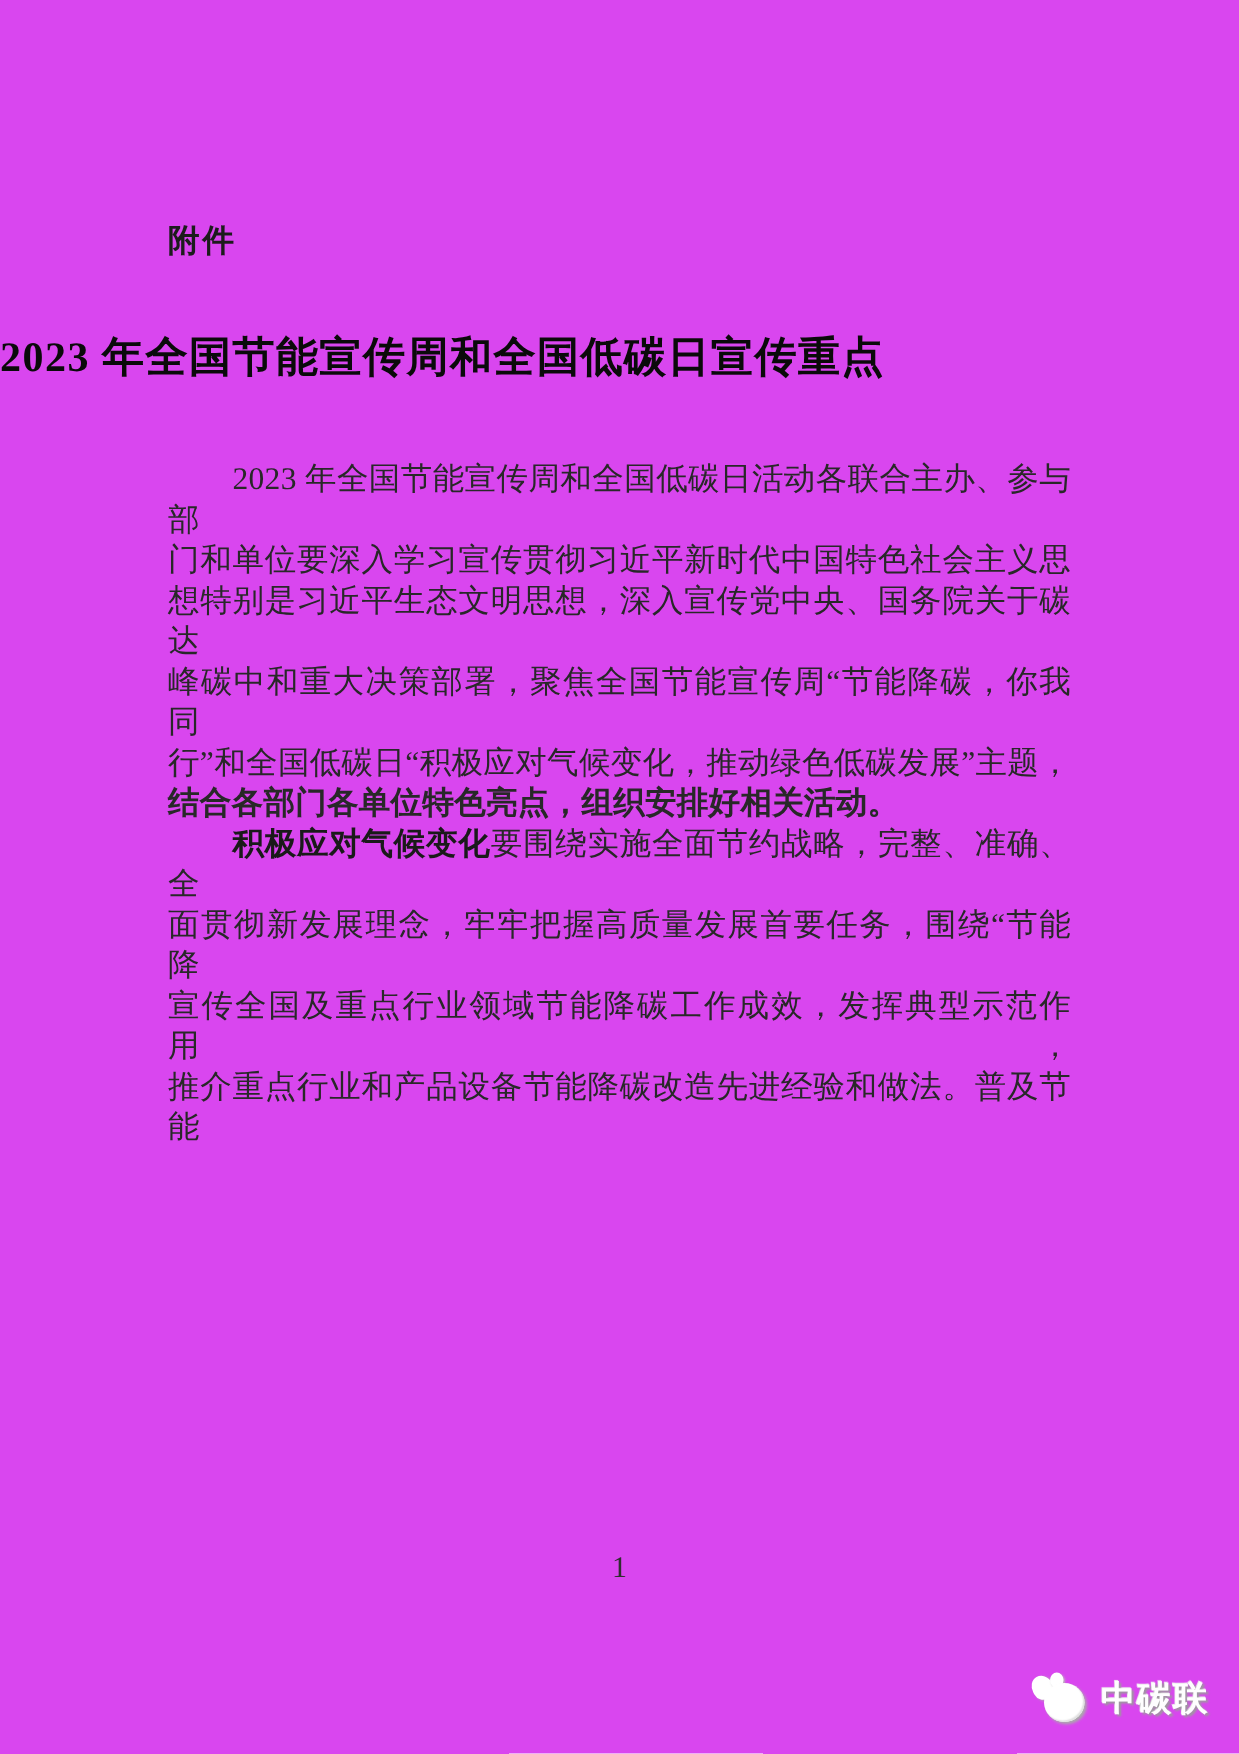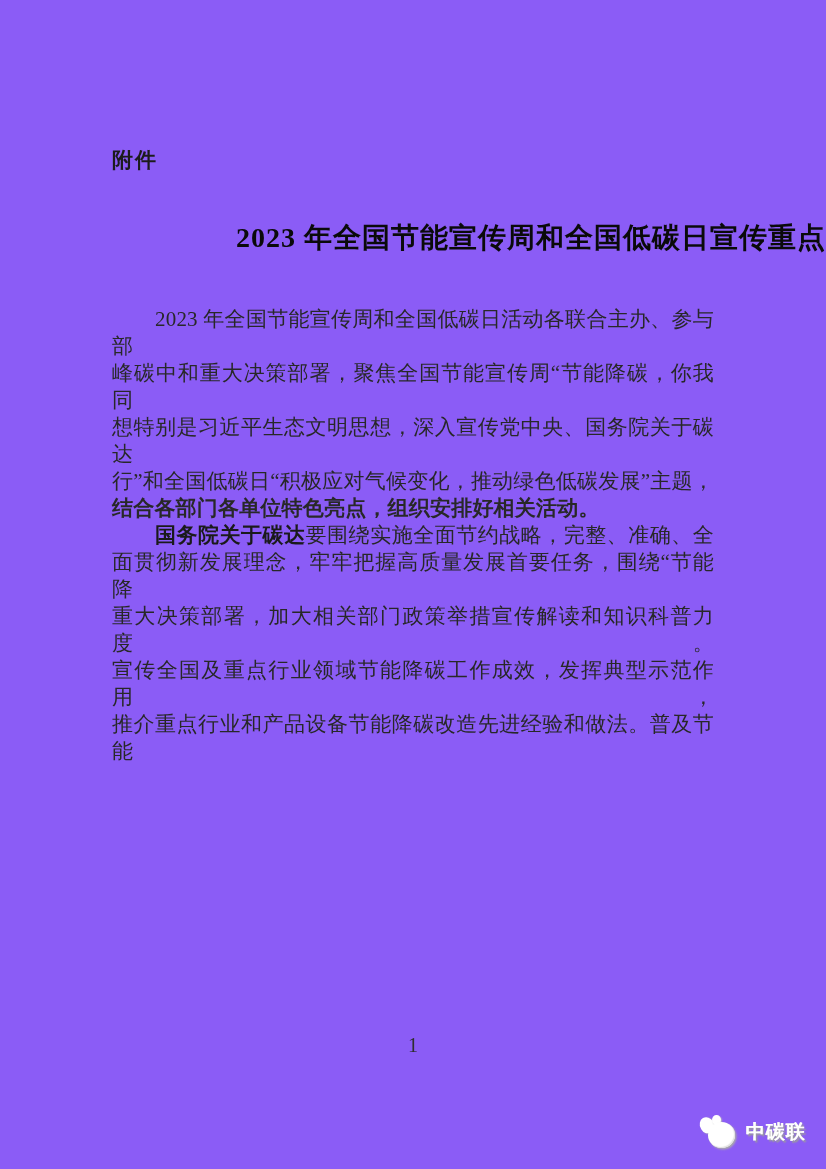--- a/index.html
+++ b/index.html
@@ -4,41 +4,41 @@
 <style>
   html, body {
     margin: 0;
     padding: 0;
     background: #ffffff;
   }
   .page {
     position: relative;
     width: 826px;
     height: 1169px;
-    background: #8b5cf6;
+    background: #d946ef;
     overflow: hidden;
     font-family: "Liberation Serif", "DejaVu Serif", serif;
   }
   .attachment-label {
     position: absolute;
     left: 112px;
     top: 146px;
     font-family: "Liberation Sans", "DejaVu Sans", sans-serif;
     font-weight: bold;
     font-size: 21px;
     letter-spacing: 2px;
     color: #1c1c1c;
   }
   .doc-title {
     position: absolute;
     top: 219px;
     left: 0;
     width: 100%;
     margin: 0;
-    text-align: right;
+    text-align: left;
     font-size: 28px;
     font-weight: bold;
     letter-spacing: 1px;
     color: #0a0a0a;
     font-family: "Liberation Serif", "DejaVu Serif", serif;
   }
   .doc-body {
     position: absolute;
     left: 112px;
     top: 306px;
@@ -114,44 +114,44 @@
     top: 0;
     width: 9px;
     height: 10px;
     border-radius: 50%;
     background: #ffffff;
     box-shadow: 1px 1px 1.5px #bcbcbc;
   }
   .wm-text {
     font-family: "Liberation Sans", "DejaVu Sans", sans-serif;
     font-weight: bold;
-    font-size: 19px;
+    font-size: 23px;
     letter-spacing: 1px;
     color: #fefefe;
     text-shadow: 1.5px 1.5px 1.5px #9c9c9c, -0.5px -0.5px 0.5px #efefef;
   }
 </style>
 </head>
 <body>
 
 <div class="page">
 
   <div class="attachment-label">附件</div>
 
   <h1 class="doc-title">2023 年全国节能宣传周和全国低碳日宣传重点</h1>
 
   <div class="doc-body">
       <div class="line first">2023 年全国节能宣传周和全国低碳日活动各联合主办、参与部</div>
+      <div class="line">门和单位要深入学习宣传贯彻习近平新时代中国特色社会主义思</div>
+      <div class="line">想特别是习近平生态文明思想，深入宣传党中央、国务院关于碳达</div>
       <div class="line">峰碳中和重大决策部署，聚焦全国节能宣传周“节能降碳，你我同</div>
-      <div class="line">想特别是习近平生态文明思想，深入宣传党中央、国务院关于碳达</div>
       <div class="line">行”和全国低碳日“积极应对气候变化，推动绿色低碳发展”主题，</div>
       <div class="line last">结合各部门各单位特色亮点，组织安排好相关活动。</div>
-      <div class="line first"><span class="lead">国务院关于碳达</span>要围绕实施全面节约战略，完整、准确、全</div>
+      <div class="line first"><span class="lead">积极应对气候变化</span>要围绕实施全面节约战略，完整、准确、全</div>
       <div class="line">面贯彻新发展理念，牢牢把握高质量发展首要任务，围绕“节能降</div>
-      <div class="line">重大决策部署，加大相关部门政策举措宣传解读和知识科普力度。</div>
       <div class="line">宣传全国及重点行业领域节能降碳工作成效，发挥典型示范作用，</div>
       <div class="line">推介重点行业和产品设备节能降碳改造先进经验和做法。普及节能</div>
     </div>
 
   <div class="page-number">1</div>
 
   <div class="watermark">
     <span class="wm-icon">
       <span class="ear"></span>
       <span class="ear2"></span>

